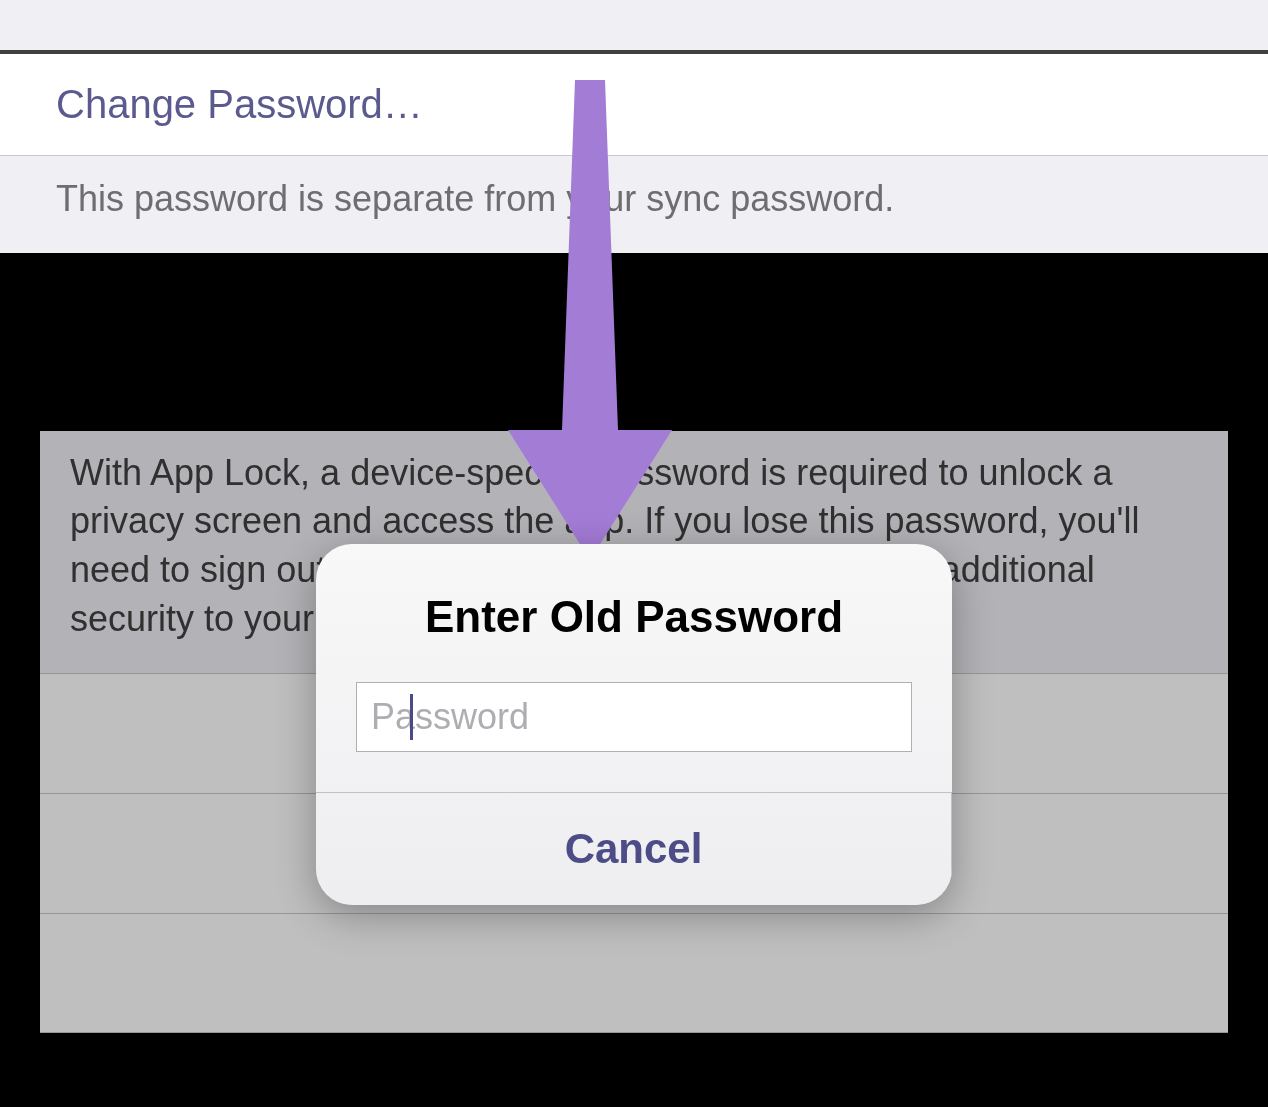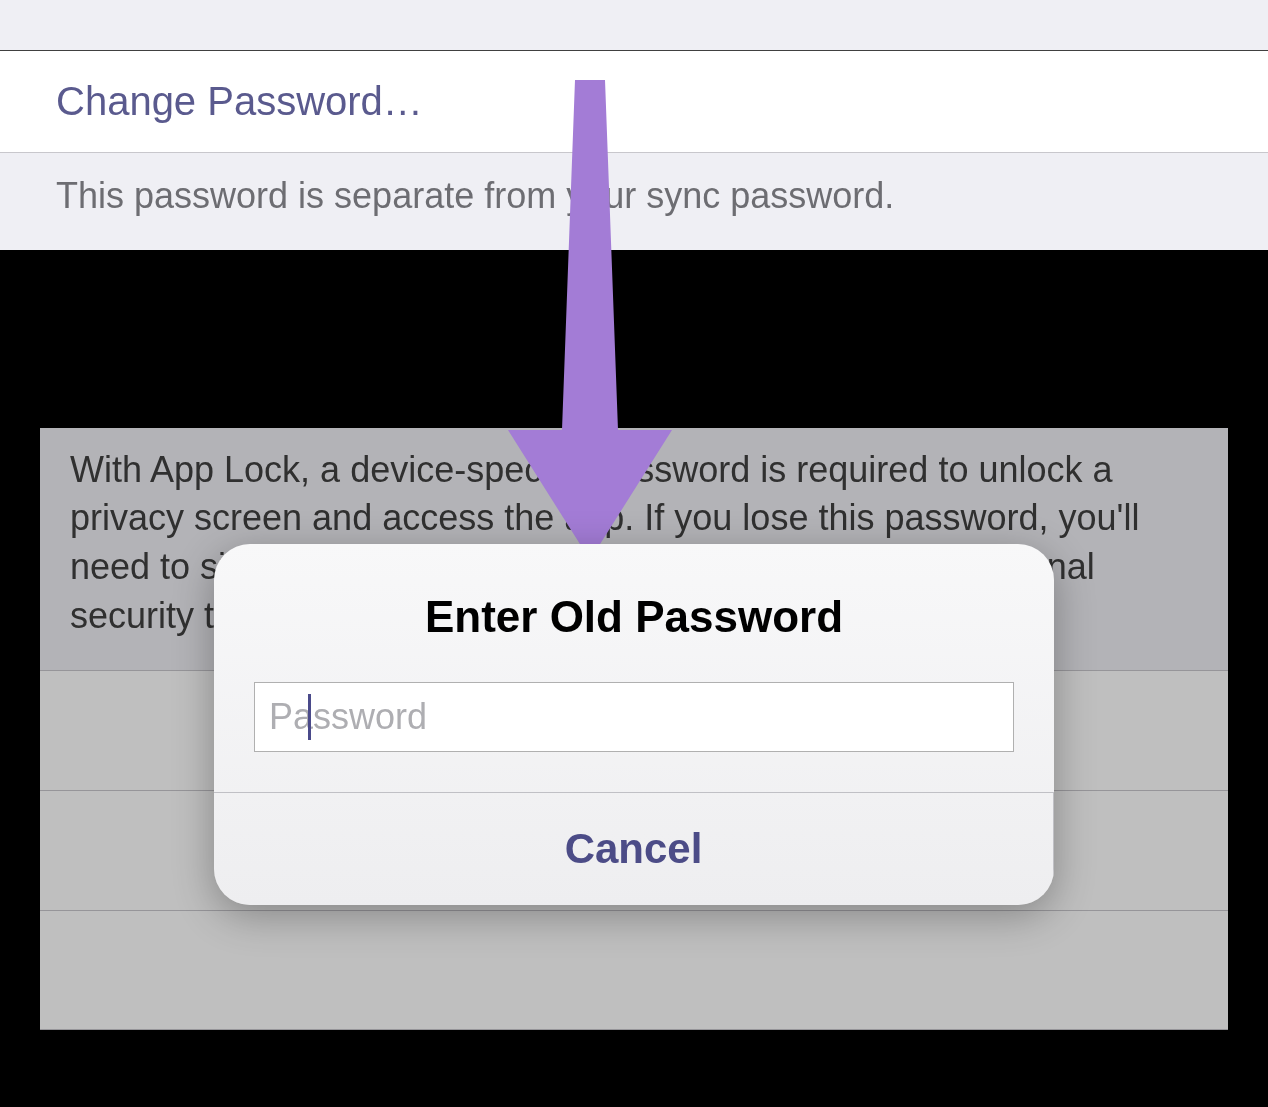--- a/index.html
+++ b/index.html
@@ -15,21 +15,21 @@
       overflow: hidden;
       position: relative;
     }
     .top-section {
       background: #efeff4;
       width: 100%;
       padding-top: 50px;
     }
     .change-password-row {
       background: #ffffff;
-      border-top: 1px solid #404040;
+      border-top: 4px solid #404040;
       border-bottom: 1px solid #c8c7cc;
       padding: 28px 56px;
     }
     .change-password-link {
       color: #5a5a8e;
       font-size: 40px;
       font-weight: 400;
     }
     .footer-text {
       padding: 20px 56px 30px 56px;
@@ -91,21 +91,21 @@
       right: 0;
       bottom: 0;
       z-index: 100;
       pointer-events: none;
     }
     .dialog {
       position: absolute;
       top: 544px;
       left: 50%;
       transform: translateX(-50%);
-      width: 840px;
+      width: 636px;
       background: linear-gradient(to bottom, #f8f8f9, #eeeef0);
       border-radius: 36px;
       overflow: hidden;
       box-shadow: 0 10px 40px rgba(0,0,0,0.3);
       pointer-events: auto;
     }
     .dialog-title {
       text-align: center;
       font-size: 44px;
       font-weight: 600;

